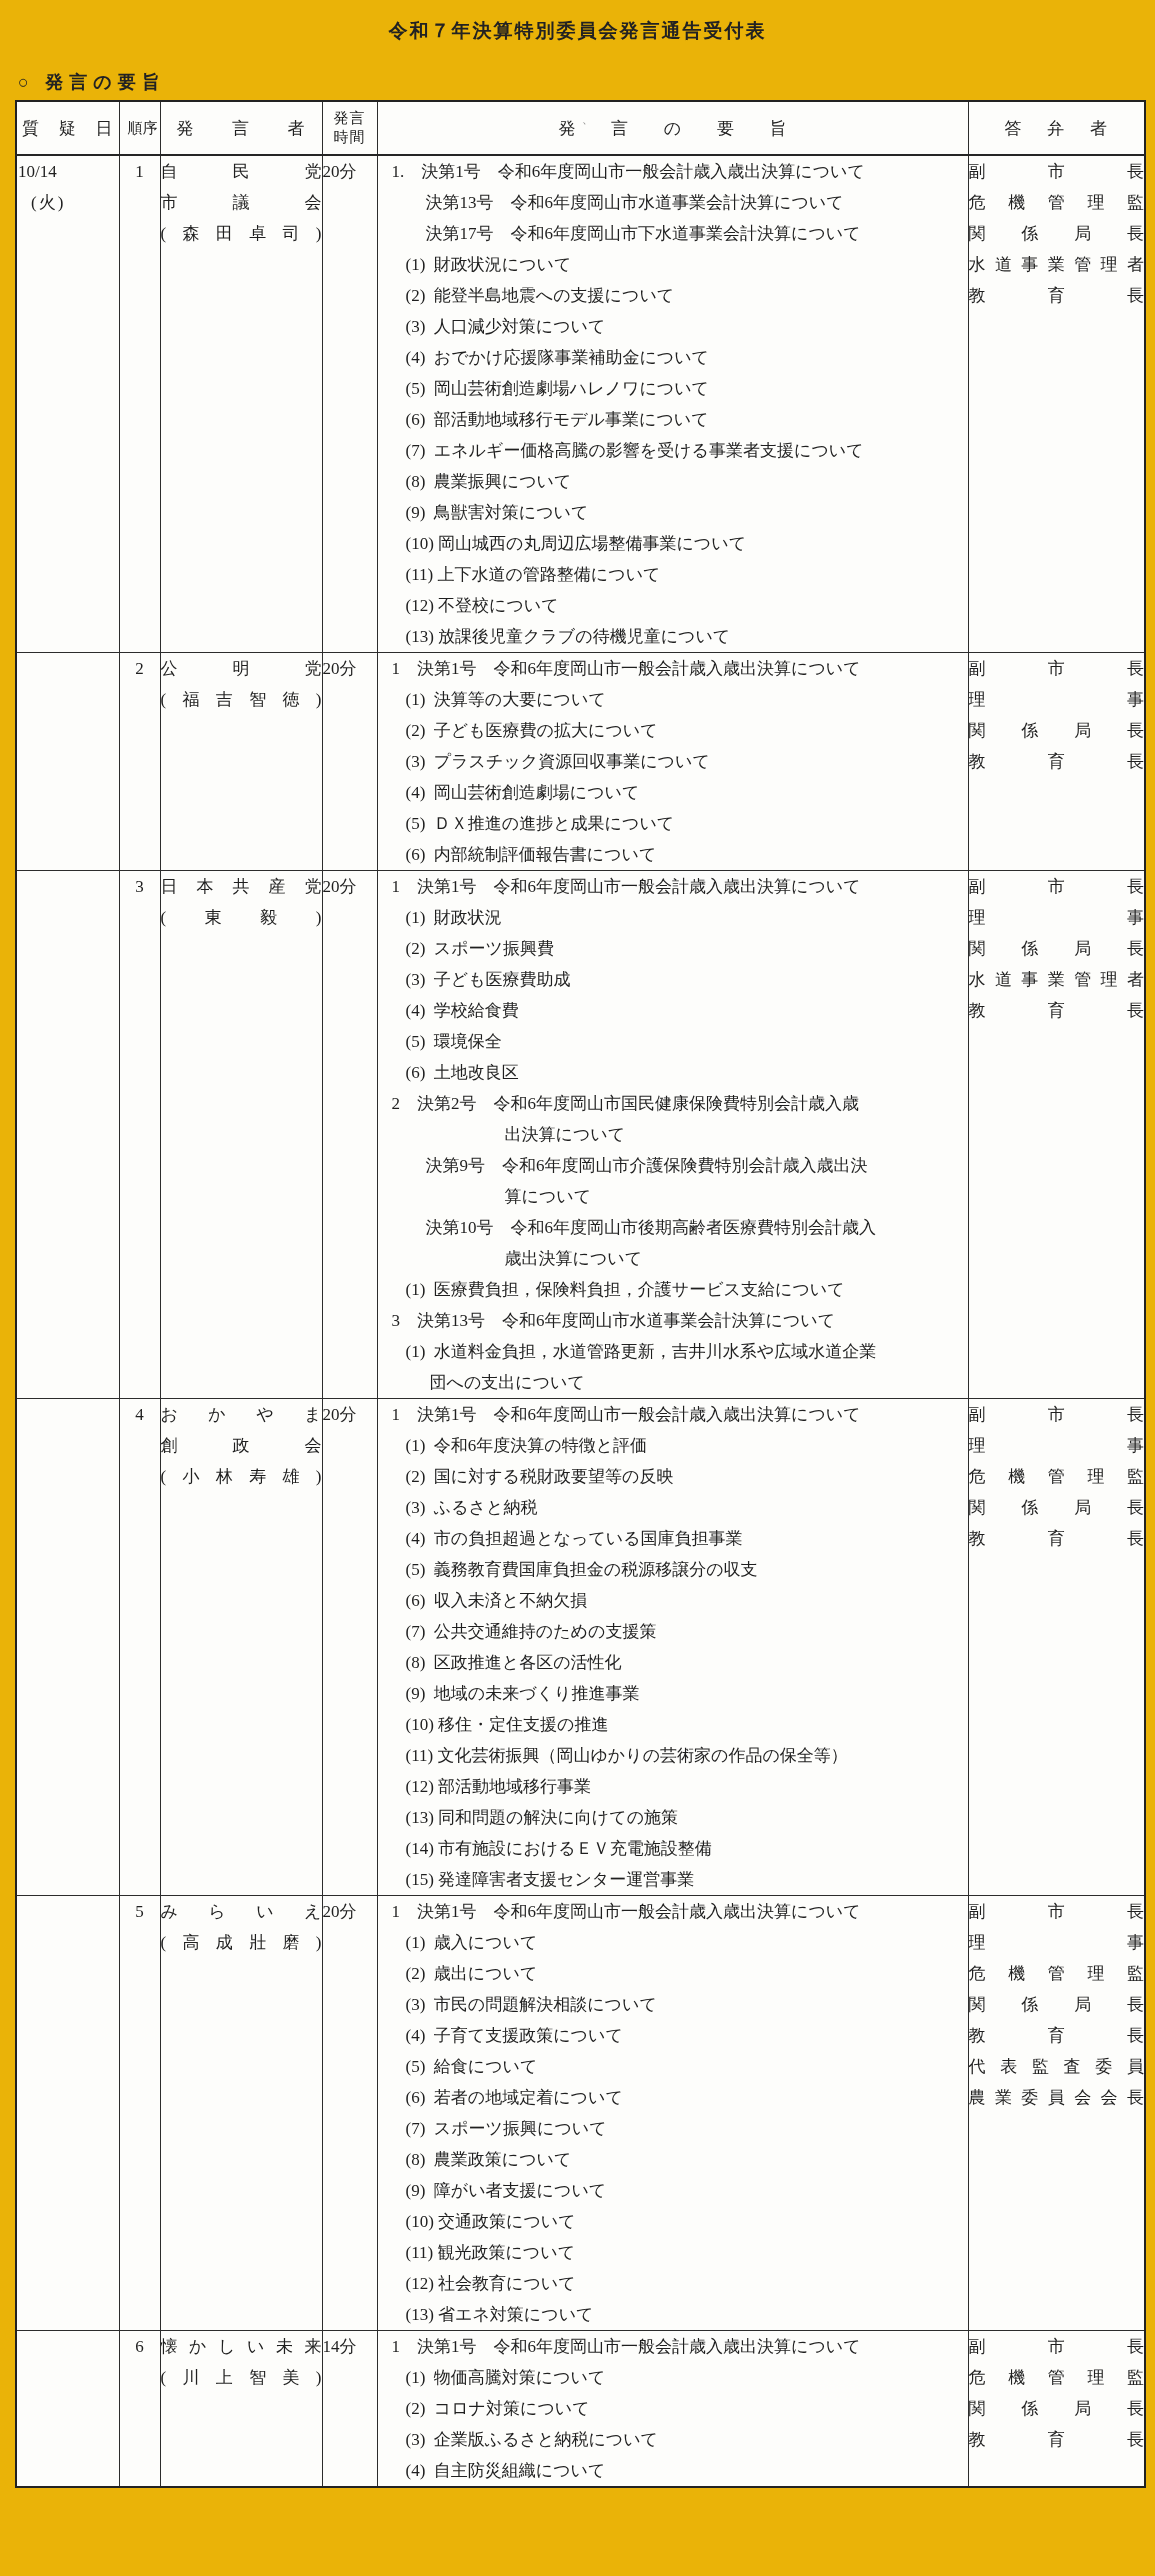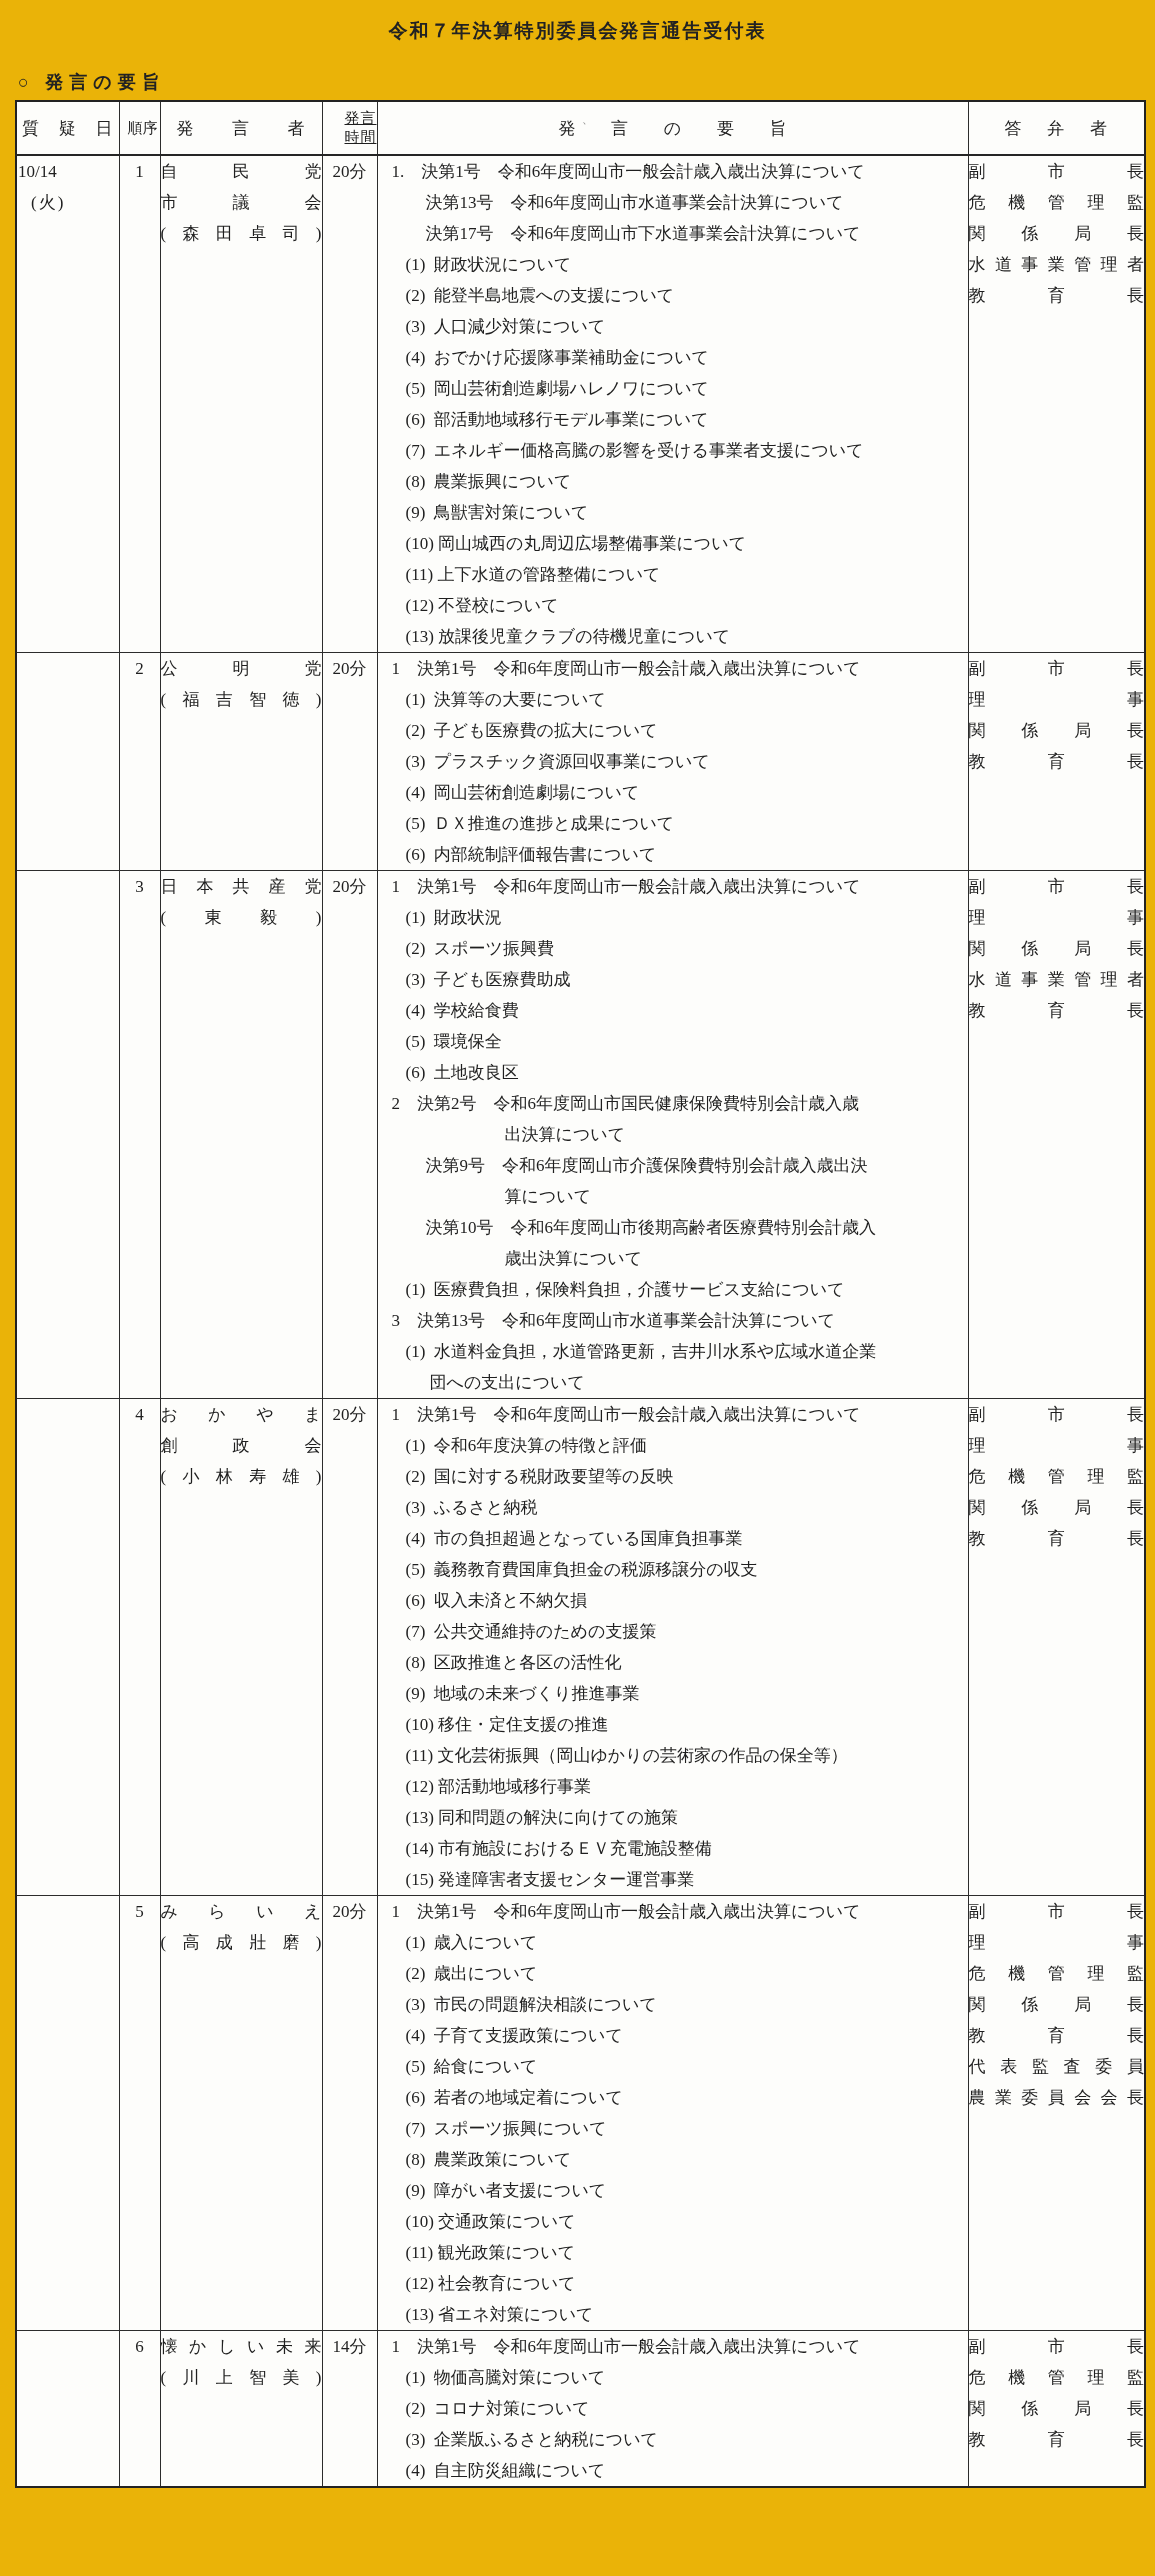--- a/index.html
+++ b/index.html
@@ -54,37 +54,37 @@
     font-size:17px;
     letter-spacing:1px;
   }
   table.inquiry{border:2.4px solid #222;}
   
   .th-inner{padding:0 10px;}
   .jfull{text-align:justify;text-align-last:justify;}
   .th-date{padding:0 5px;}
   .th-order{text-align:right;font-size:15px;letter-spacing:0;padding:0 2px;}
   .th-speaker{padding:0 16px;}
-  .th-time{font-size:15px;line-height:19px;text-align:right;letter-spacing:1px;text-decoration:underline;}
+  .th-time{font-size:15px;line-height:19px;text-align:center;letter-spacing:1px;}
   .th-summary{position:relative;text-align:center;}
   .th-summary .spread{letter-spacing:2.1em;margin-right:-2.1em;display:inline-block;}
   .scan-mark{
     position:absolute;left:204px;top:8px;
     font-size:13px;opacity:.5;letter-spacing:0;
   }
   .th-answerer{padding:0 36px;}
   
   td .line{line-height:31px;height:31px;white-space:pre-wrap;overflow:hidden;}
   td.c-date{padding:5px 0;}
   td.c-date .d1{padding:0 1px;line-height:31px;}
   td.c-date .d2{padding:0 0 0 14px;line-height:31px;letter-spacing:2px;}
   td.c-order{text-align:center;padding:5px 0;line-height:31px;}
   td.c-speaker{padding:5px 12px;}
   td.c-speaker .line{letter-spacing:0;}
-  td.c-time{text-align:center;padding:5px 0;line-height:31px;letter-spacing:0;}
+  td.c-time{text-align:left;padding:5px 0;line-height:31px;letter-spacing:0;}
   td.c-summary{padding:5px 8px 5px 0;}
   td.c-answerer{padding:5px 14px;}
   
   .l-num  {padding-left:14px;}
   .l-ketsu{padding-left:48px;}
   .l-wrap1{padding-left:127px;}
   .l-item {padding-left:28px;}
   .l-wrap2{padding-left:52px;}
 </style>
 </head>

